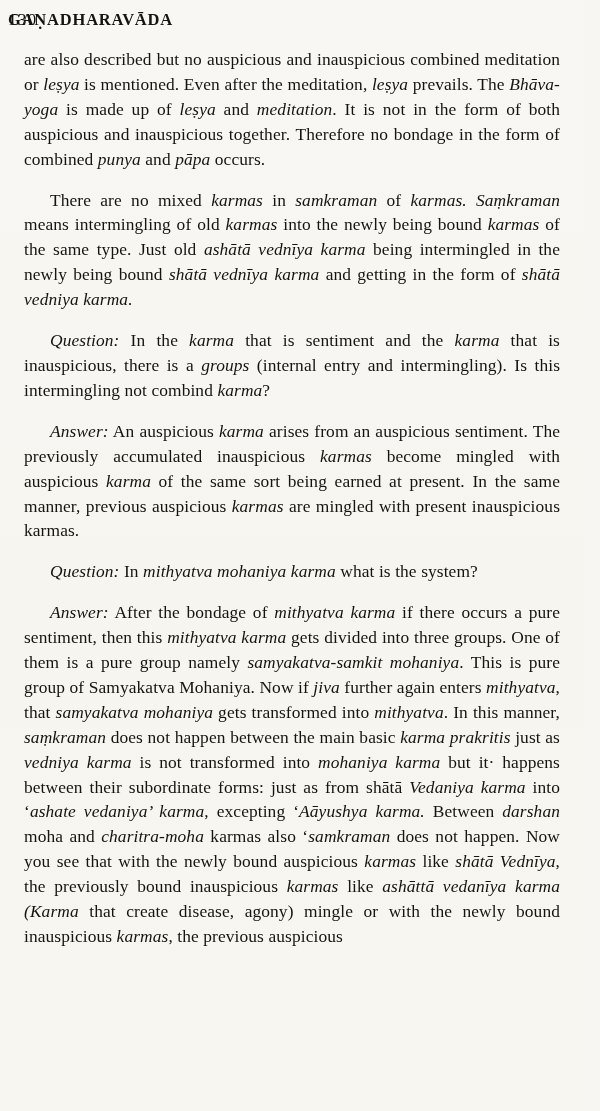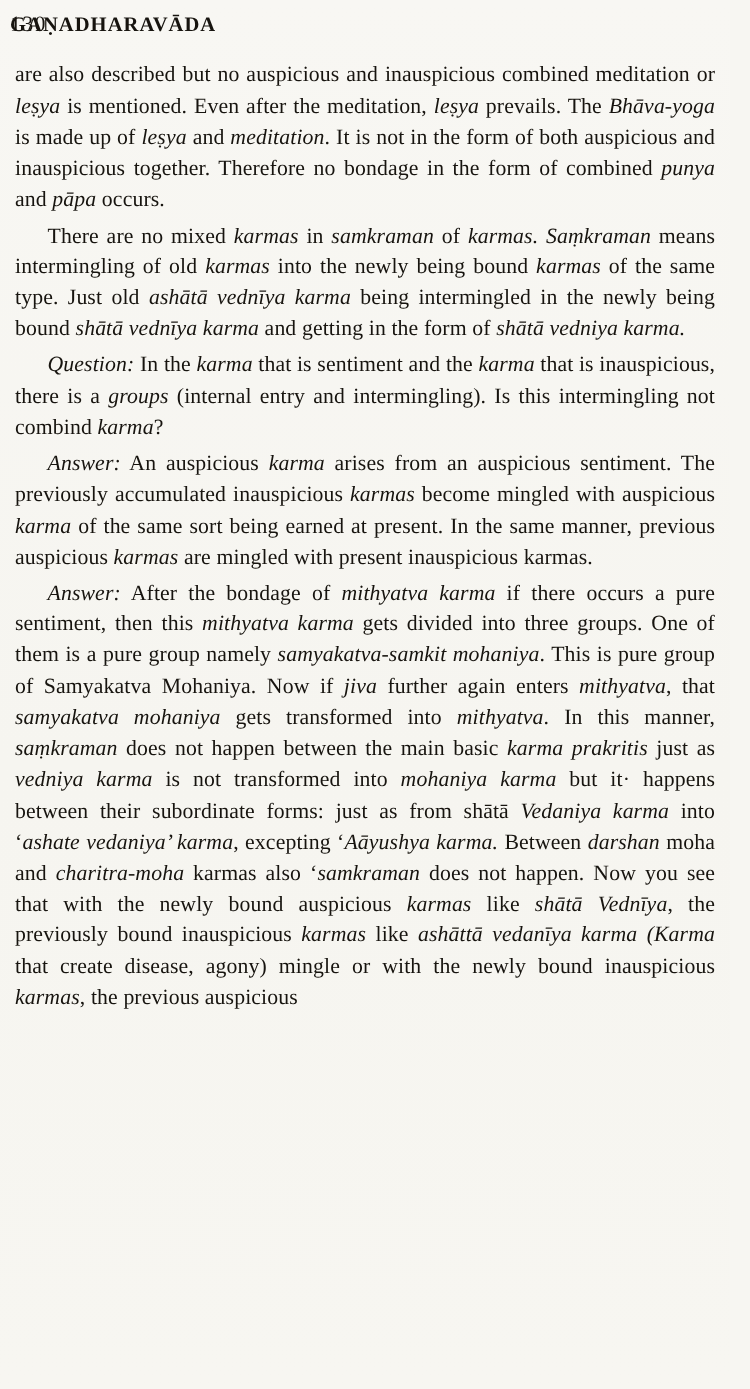--- a/index.html
+++ b/index.html
@@ -41,21 +41,21 @@
     font-weight: 600;
     letter-spacing: 0.8px;
   }
   .page-body {
     font-size: 17.4px;
     line-height: 24.9px;
     text-align: justify;
     letter-spacing: 0.1px;
   }
   .page-body p {
-    margin: 4px;
+    margin: 16px;
     padding: 0;
   }
   .page-body p.indent { text-indent: 26px; }
   .page-body p.gap-before { margin-top: 13px; }
   .page-body em {
     font-style: italic;
     font-weight: 500;
   }
 </style>
 </head>
@@ -64,15 +64,16 @@
 <div class="page">
   <div class="page-header">
     <span class="page-number">130</span>
     <span class="book-title">GAṆADHARAVĀDA</span>
   </div>
   <div class="page-body">
       <p><span>are also described but no auspicious and inauspicious combined meditation or </span><em>leṣya</em><span> is mentioned. Even after the meditation, </span><em>leṣya</em><span> prevails. The </span><em>Bhāva-yoga</em><span> is made up of </span><em>leṣya</em><span> and </span><em>meditation</em><span>. It is not in the form of both auspicious and inauspicious together. Therefore no bondage in the form of combined </span><em>punya</em><span> and </span><em>pāpa</em><span> occurs.</span></p>
       <p class="indent"><span>There are no mixed </span><em>karmas</em><span> in </span><em>samkraman</em><span> of </span><em>karmas.</em><span> </span><em>Saṃkraman</em><span> means intermingling of old </span><em>karmas</em><span> into the newly being bound </span><em>karmas</em><span> of the same type. Just old </span><em>ashātā vednīya karma</em><span> being intermingled in the newly being bound </span><em>shātā vednīya karma</em><span> and getting in the form of </span><em>shātā vedniya karma.</em></p>
       <p class="indent"><em>Question:</em><span> In the </span><em>karma</em><span> that is sentiment and the </span><em>karma</em><span> that is inauspicious, there is a </span><em>groups</em><span> (internal entry and intermingling). Is this intermingling not combind </span><em>karma</em><span>?</span></p>
       <p class="indent"><em>Answer:</em><span> An auspicious </span><em>karma</em><span> arises from an auspicious sentiment. The previously accumulated inauspicious </span><em>karmas</em><span> become mingled with auspicious </span><em>karma</em><span> of the same sort being earned at present. In the same manner, previous auspicious </span><em>karmas</em><span> are mingled with present inauspicious karmas.</span></p>
+      <p class="indent gap-before"><em>Question:</em><span> In </span><em>mithyatva mohaniya karma</em><span> what is the system?</span></p>
       <p class="indent"><em>Answer:</em><span> After the bondage of </span><em>mithyatva karma</em><span> if there occurs a pure sentiment, then this </span><em>mithyatva karma</em><span> gets divided into three groups. One of them is a pure group namely </span><em>samyakatva-samkit mohaniya</em><span>. This is pure group of Samyakatva Mohaniya. Now if </span><em>jiva</em><span> further again enters </span><em>mithyatva</em><span>, that </span><em>samyakatva mohaniya</em><span> gets transformed into </span><em>mithyatva</em><span>. In this manner, </span><em>saṃkraman</em><span> does not happen between the main basic </span><em>karma prakritis</em><span> just as </span><em>vedniya karma</em><span> is not transformed into </span><em>mohaniya karma</em><span> but it· happens between their subordinate forms: just as from shātā </span><em>Vedaniya karma</em><span> into ‘</span><em>ashate vedaniya’ karma</em><span>, excepting ‘</span><em>Aāyushya karma.</em><span> Between </span><em>darshan</em><span> moha and </span><em>charitra-moha</em><span> karmas also ‘</span><em>samkraman</em><span> does not happen. Now you see that with the newly bound auspicious </span><em>karmas</em><span> like </span><em>shātā Vednīya</em><span>, the previously bound inauspicious </span><em>karmas</em><span> like </span><em>ashāttā vedanīya karma (Karma</em><span> that create disease, agony) mingle or with the newly bound inauspicious </span><em>karmas</em><span>, the previous auspicious</span></p>
     </div>
 </div>
 
 </body></html>

